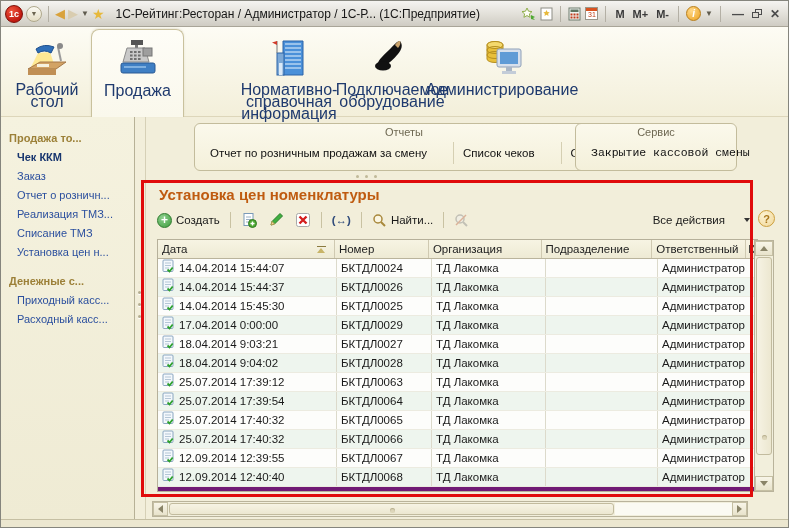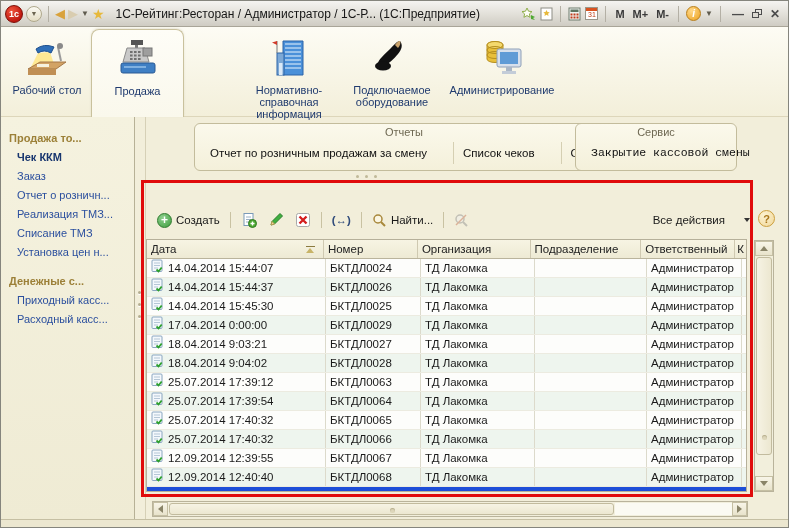--- a/index.html
+++ b/index.html
@@ -39,21 +39,21 @@
   .cal-icon { width:13px; height:13px; border:1px solid #9a968a; background:#fff; font-size:7px; color:#c03a10;
     display:flex; flex-direction:column; align-items:center; }
   .cal-icon .cal-top { width:100%; height:3px; background:#d9521f; }
 
   
   .sections { position:absolute; left:0; top:26px; width:100%; height:90px;
     background:linear-gradient(180deg,#fdfcf4 0%,#f3efda 100%); border-bottom:1px solid #ddd6ba; }
   .tabs-row { position:absolute; left:2px; top:2px; height:88px; display:flex; }
   .tab { display:flex; flex-direction:column; align-items:center; justify-content:flex-start;
     padding-top:6px; height:88px; cursor:default; }
-  .tab .tab-label { margin-top:3px; color:#1f3a6e; text-align:center; line-height:12px; font-size:11px; }
+  .tab .tab-label { margin-top:3px; color:#1f3a6e; text-align:center; line-height:12px; font-size:16px; }
   .tab.active { background:linear-gradient(#fefdf7,#faf8ec); border:1px solid #c9c19d; border-bottom:none;
     border-radius:8px 8px 0 0; box-shadow:0 -1px 2px rgba(120,110,70,.15); }
   .t1{width:88px;} .t2{width:93px;} .t3{width:118px;margin-left:46px;} .t4{width:88px;} .t5{width:132px;}
   .tab-ico { height:46px; display:flex; align-items:flex-end; }
 
   
   .sidebar { position:absolute; left:0; top:116px; width:134px; height:402px;
     background:linear-gradient(180deg,#f5f2df,#efebd4); border-right:1px solid #b7b196; }
   .sidebar-inner { padding:12px 0 0 8px; }
   .nav-group-header { color:#9c8038; font-weight:bold; line-height:19px; white-space:nowrap; }
@@ -92,22 +92,22 @@
   .spacer { flex:1; }
   .all-actions { display:flex; align-items:center; gap:19px; cursor:pointer; font-size:11.5px;margin-left:44px; }
   .caret-dn { width:0; height:0; border-left:3.5px solid transparent; border-right:3.5px solid transparent;
     border-top:4px solid #333; }
   .help-btn { position:absolute; left:757px; top:209px; width:17px; height:17px; border-radius:50%;
     background:radial-gradient(circle at 35% 30%,#fdf3d2,#f0d79a); border:1px solid #cc9f3d;
     color:#a8761c; font-weight:bold; font-size:11px; display:flex; align-items:center; justify-content:center; cursor:pointer; }
   .dim { opacity:.45; }
 
   
-  .table { position:absolute; left:145px; top:238px; width:601px; height:253px;
-    border:1px solid #b6b09a; background:#1d4ed8; overflow:hidden; }
+  .table { position:absolute; left:156px; top:238px; width:601px; height:253px;
+    border:1px solid #b6b09a; background:#701a75; overflow:hidden; }
   .trow, .thead { display:flex; height:19px; line-height:18px; }
   .thead { background:linear-gradient(#f7f4e3,#eeead4); border-bottom:1px solid #bab49c; color:#222; }
   .thead .c { border-right:1px solid #cfc9b1; display:flex; align-items:center; }
   .trow { background:#fdfdfb; border-bottom:1px solid #ecebe0; }
   .trow.alt { background:#eef5ee; }
   .trow .c { border-right:1px solid #dcdacb; overflow:hidden; white-space:nowrap; }
   .c { padding:0 4px; font-size:11.5px; }
   .c-date{ width:179px; display:flex; align-items:center; gap:4px; }
   .c-num { width:95px; }
   .c-org { width:114px; }
@@ -348,20 +348,21 @@
     <div class="cmd-btn-row" style="justify-content:flex-start;font-family:Liberation Mono, monospace;">
       <div class="cmd-btn">Закрытие кассовой смены</div>
     </div>
   </div>
   <div class="hsplit-dots">
       <i></i>
       <i></i>
       <i></i>
     </div>
 
+  <div class="list-title">Установка цен номенклатуры</div>
 
   <div class="list-toolbar">
     <div class="tb-btn">
       <span class="plus-circle">+</span>
       <span>Создать</span>
     </div>
     <div class="tbar-sep"></div>
     <span class="tb-btn">
       <svg width="16" height="16" viewBox="0 0 16 16">
           <rect x="3" y="1.5" width="9" height="12" fill="#fff" stroke="#7a9ab8"></rect>

